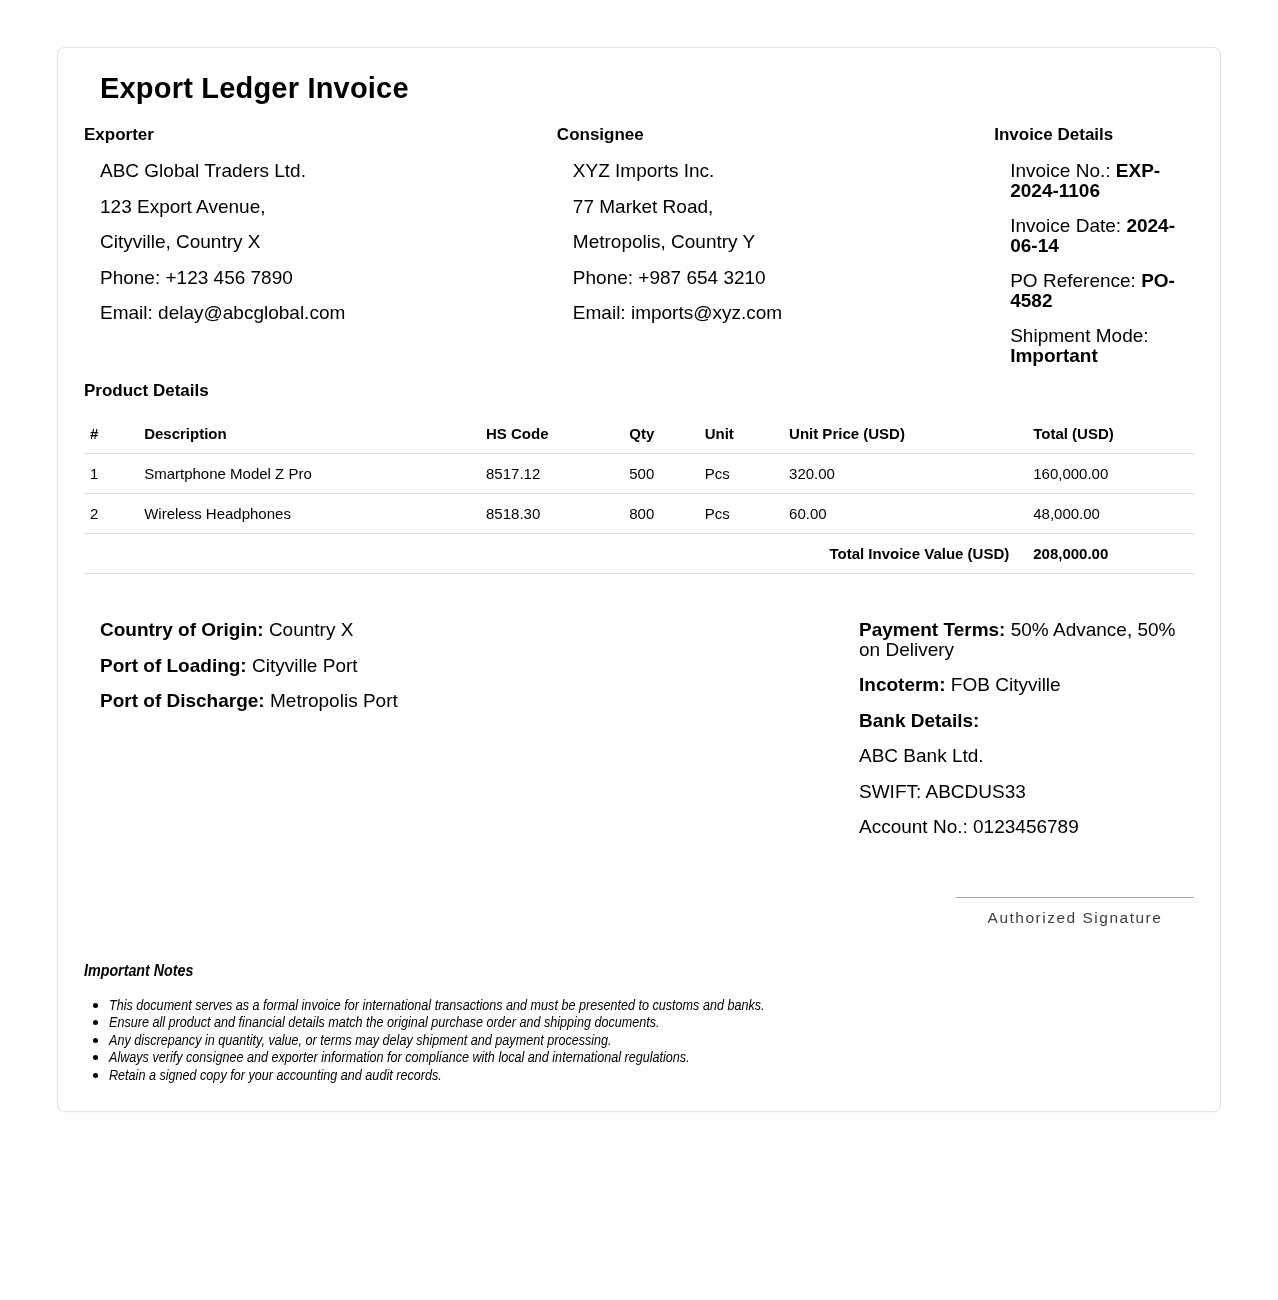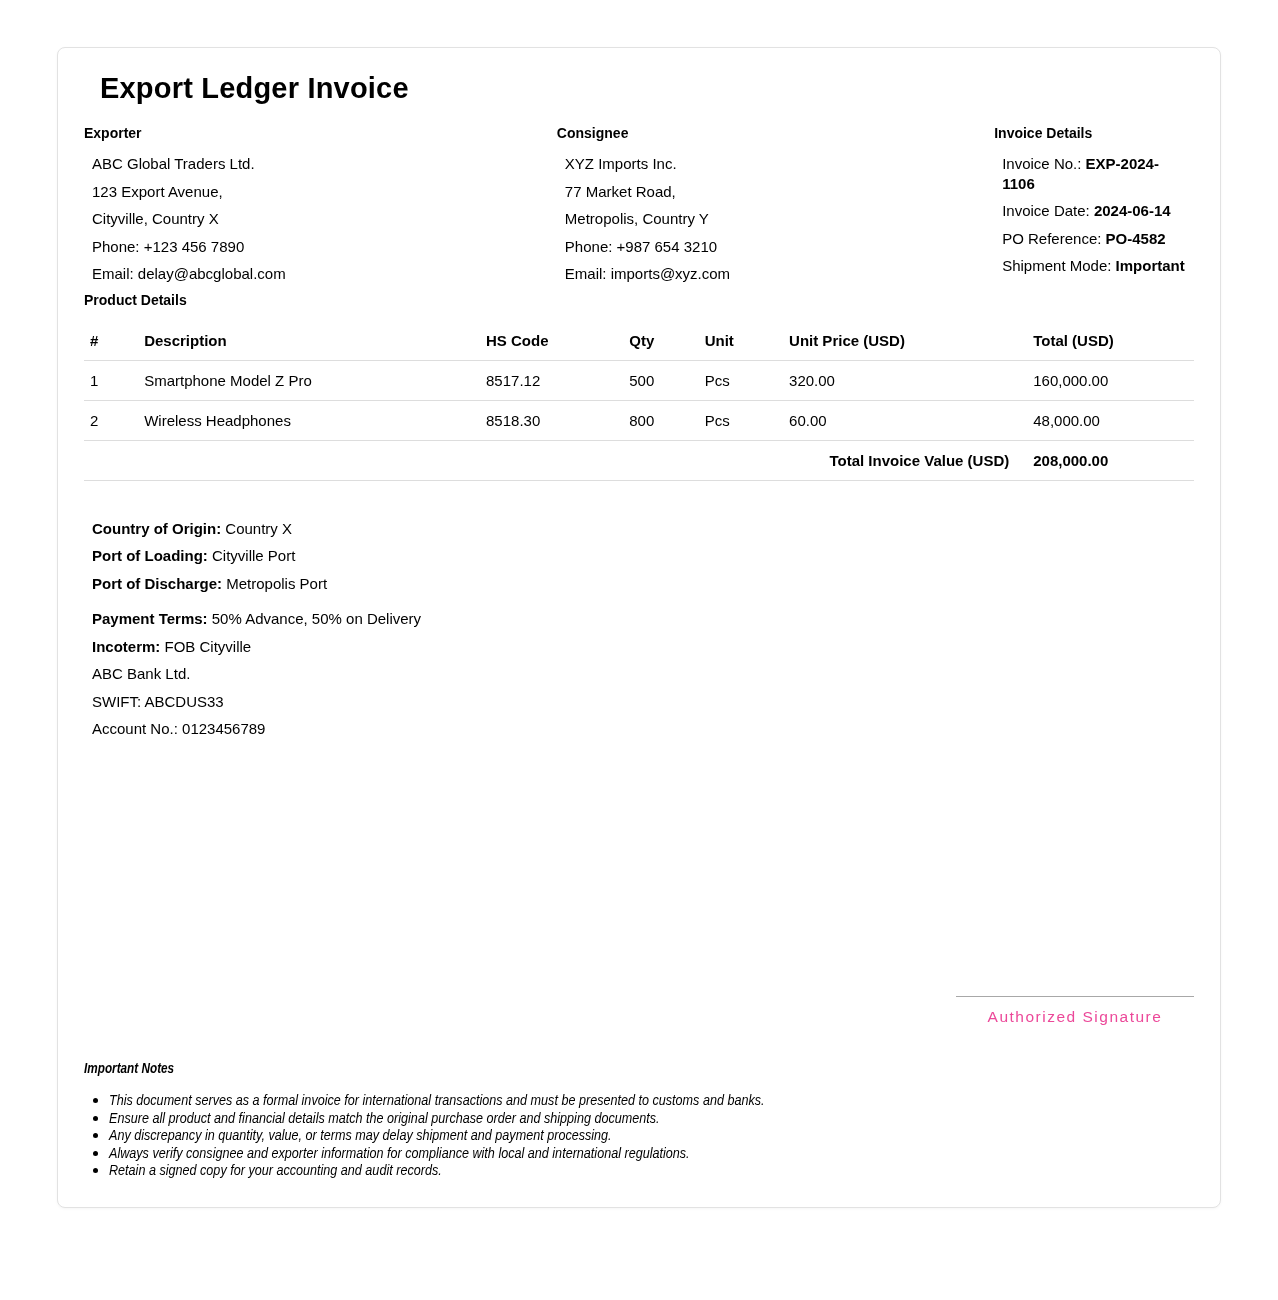--- a/index.html
+++ b/index.html
@@ -21,62 +21,62 @@
   }
   h1.doc-title {
     margin: 0 16px 20px;
     font-size: 29px;
     line-height: 1.15;
     font-weight: bold;
     letter-spacing: 0.2px;
   }
   h2.section-heading {
     margin: 0 0 13px;
-    font-size: 14px;
+    font-size: 17px;
     font-weight: bold;
   }
   .header-cols { display: flex; width: 100%; }
   .col-exporter  { width: 42.6%; }
   .col-consignee { width: 39.4%; }
   .col-invoice   { width: 18%; }
-  .textline { margin: 8px; font-size: 15px; line-height: 19.5px; }
+  .textline { margin: 16px; font-size: 19px; line-height: 19.5px; }
   .textline b { font-weight: bold; }
 
   .products-heading { margin: 38px 0 14px; }
   table.products {
     width: 100%;
     border-collapse: collapse;
     font-size: 15px;
   }
   table.products th, table.products td {
     text-align: left;
     font-weight: normal;
     padding: 11px 8px;
     border-bottom: 1px solid #ddd;
   }
   table.products th { font-weight: bold; }
   table.products th:first-child, table.products td:first-child { padding-left: 6px; }
   table.products .total-label { font-weight: bold; text-align: right; padding-right: 16px; }
   table.products .total-value { font-weight: bold; }
 
-  .info-row { display: flex; margin-top: 30px; flex-direction: column; }
+  .info-row { display: flex; margin-top: 30px; }
   .origin-block { flex: 1 1 auto; }
   .payment-block { width: 351px; flex: 0 0 351px; }
 
   .signature-block {
     width: 238px;
     margin: 44px 0 0 auto;
     border-top: 1px solid #a8a8a8;
     padding-top: 11px;
     text-align: center;
   }
   .signature-label {
     font-size: 15.5px;
     letter-spacing: 1.5px;
-    color: #ec4899;
+    color: #404040;
   }
 
   .notes-section { margin-top: 34px; font-style: italic; }
   .condensed {
     display: inline-block;
     transform: scaleX(0.84);
     transform-origin: 0 50%;
     white-space: nowrap;
   }
   ul.notes-list {
@@ -176,20 +176,21 @@
 
     <div class="info-row">
       <div class="origin-block">
         <p class="textline"><b>Country of Origin:</b> <span>Country X</span></p>
         <p class="textline"><b>Port of Loading:</b> <span>Cityville Port</span></p>
         <p class="textline"><b>Port of Discharge:</b> <span>Metropolis Port</span></p>
       </div>
       <div class="payment-block">
         <p class="textline"><b>Payment Terms:</b> <span>50% Advance, 50% on Delivery</span></p>
         <p class="textline"><b>Incoterm:</b> <span>FOB Cityville</span></p>
+        <p class="textline"><b>Bank Details:</b></p>
         <p class="textline">ABC Bank Ltd.</p>
         <p class="textline">SWIFT: ABCDUS33</p>
         <p class="textline">Account No.: 0123456789</p>
       </div>
     </div>
 
     <div class="signature-block">
       <span class="signature-label">Authorized Signature</span>
     </div>
 

